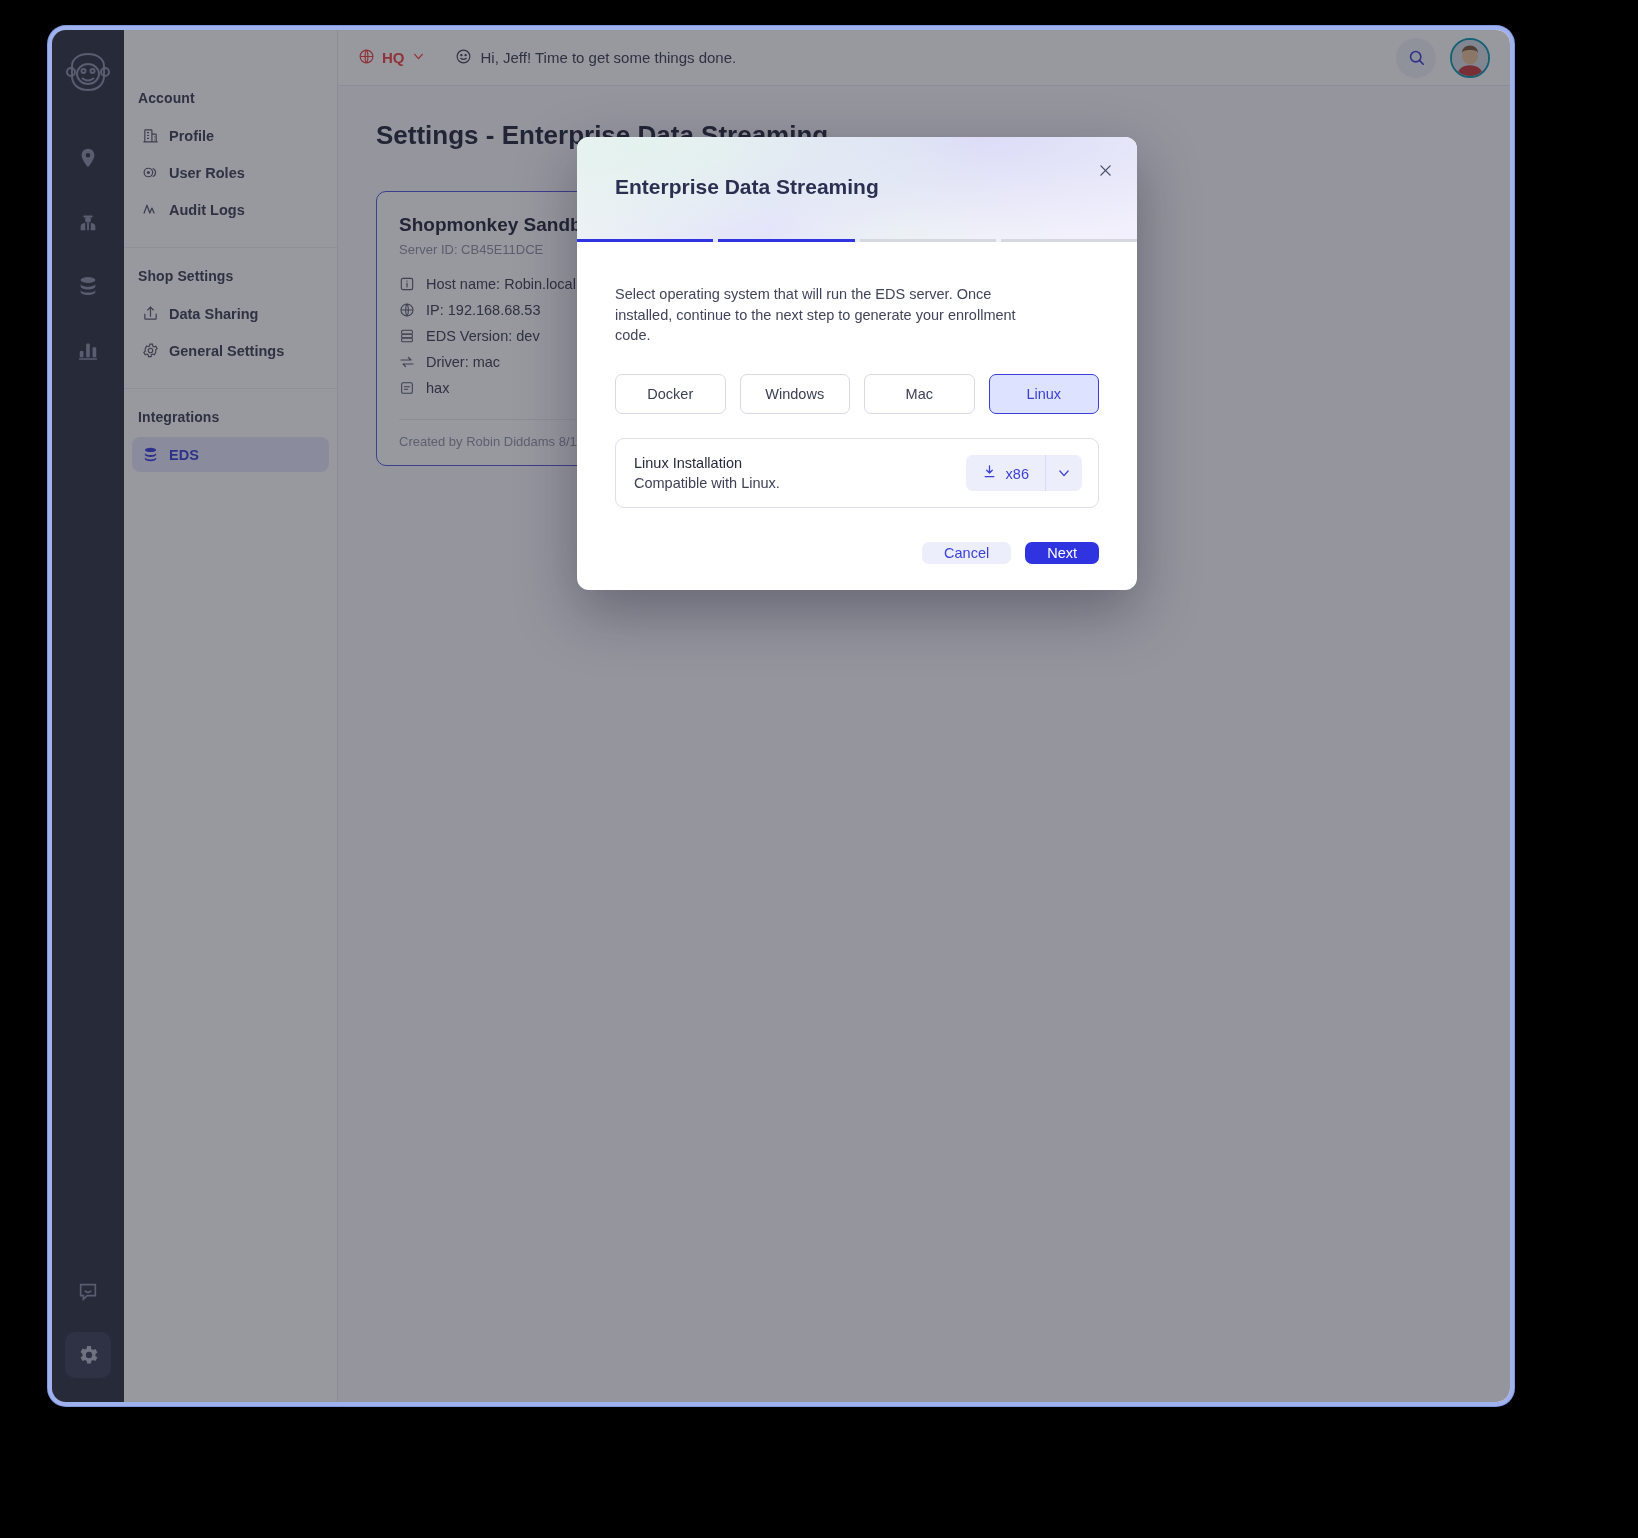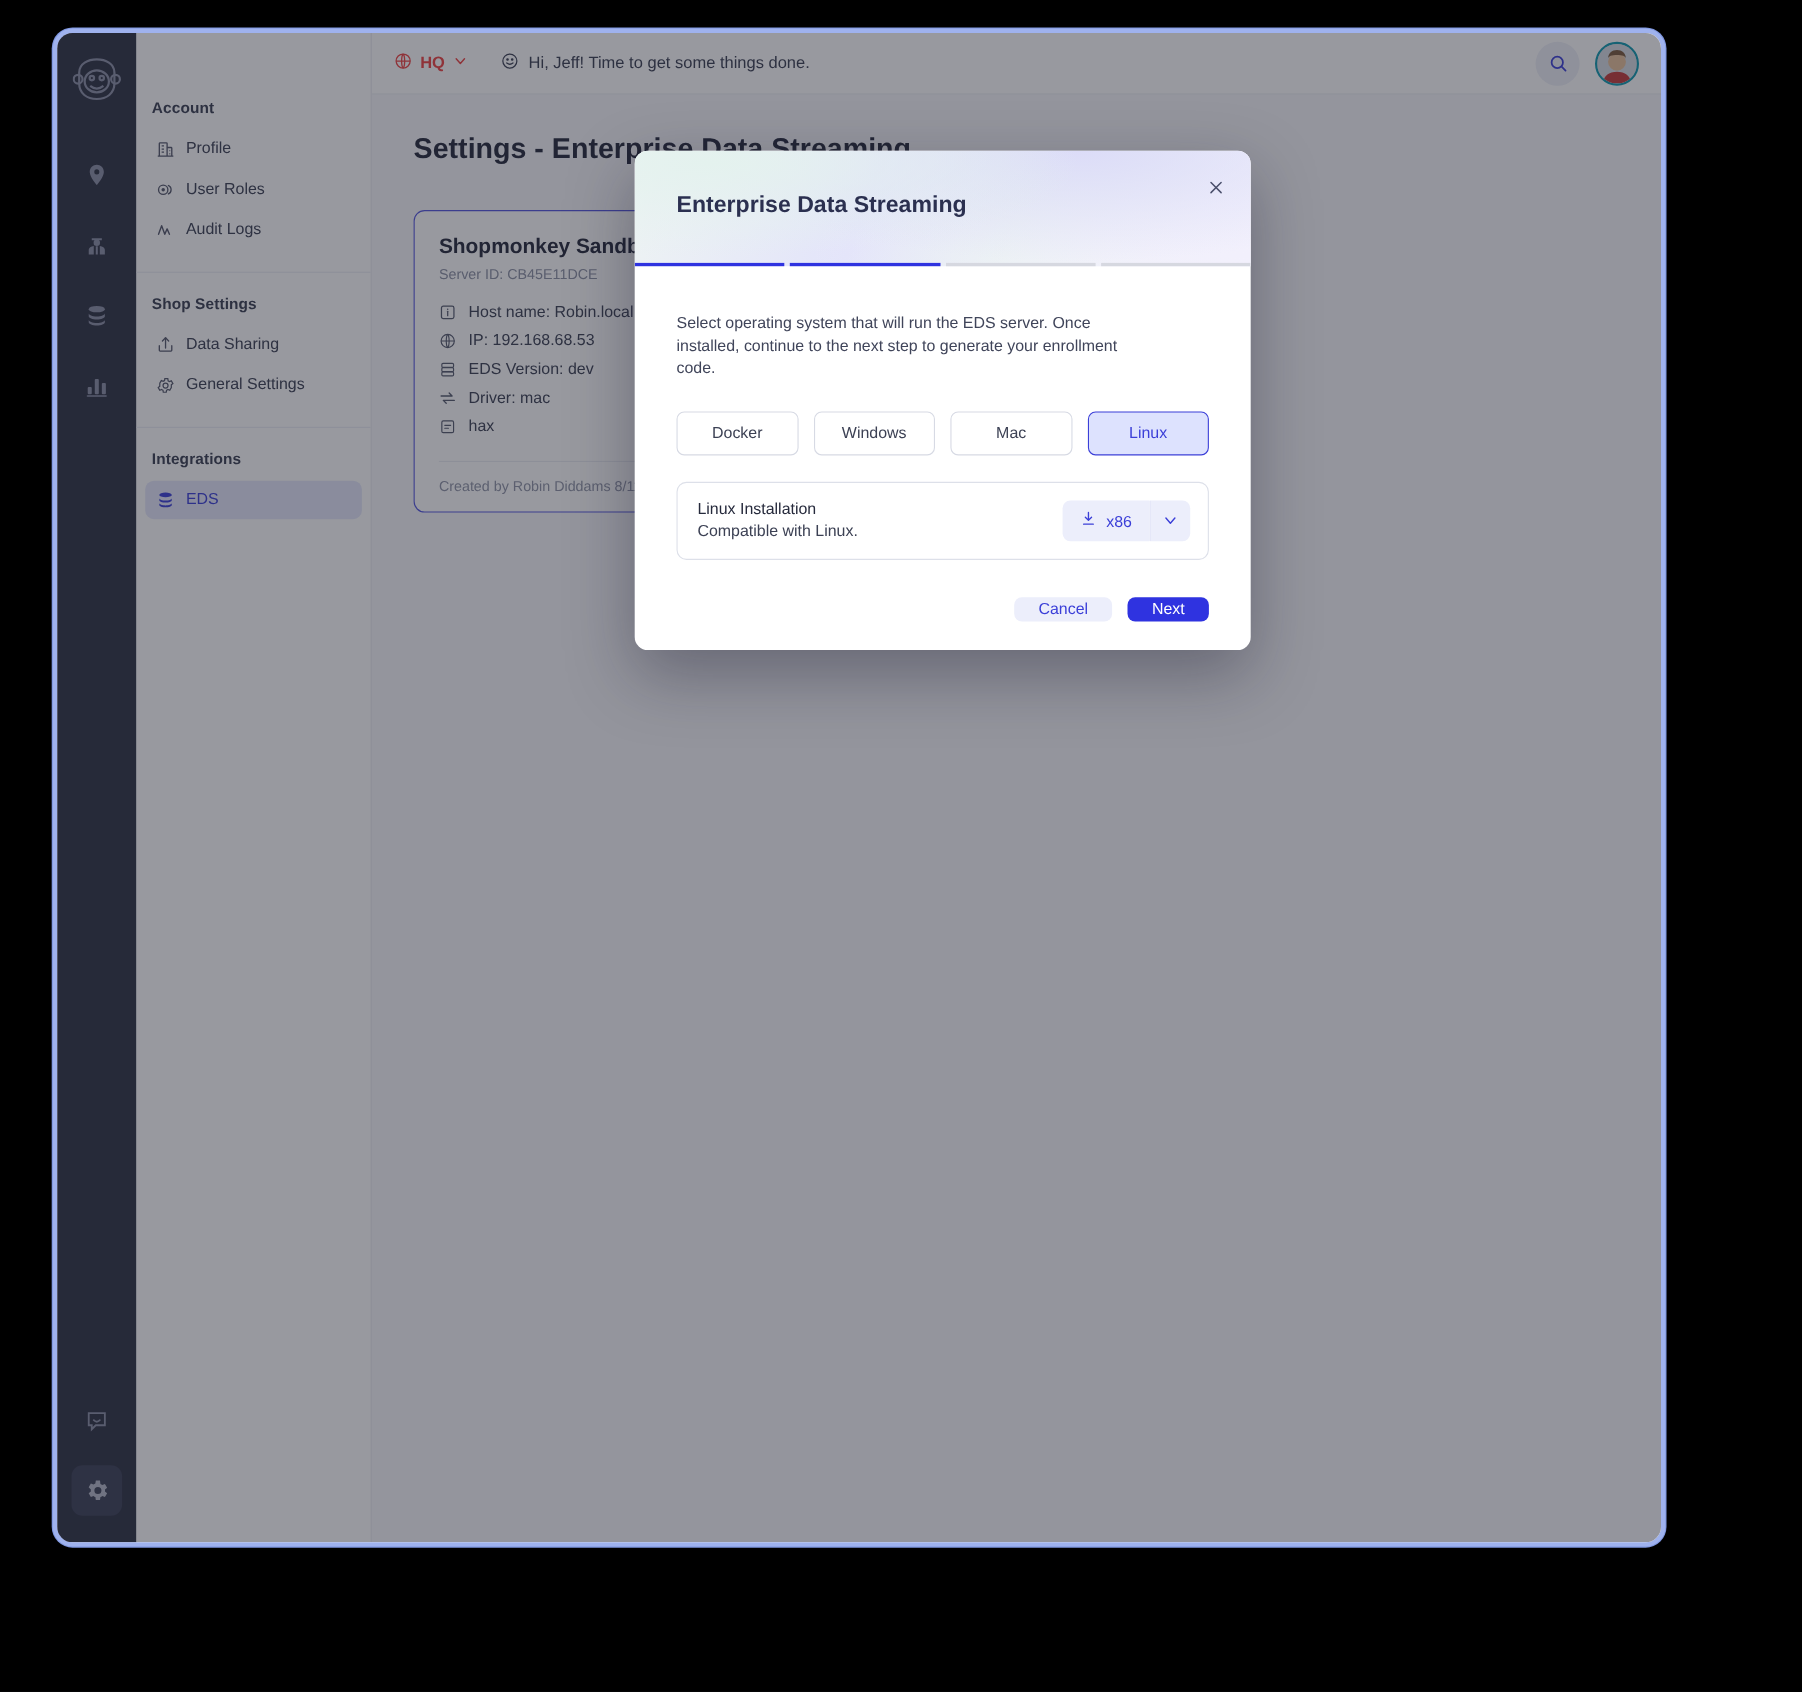--- a/index.html
+++ b/index.html
@@ -46,24 +46,24 @@
     border-right: 1px solid #e6e8ef;
     padding-top: 40px;
   }
   .side-group { padding: 16px 0 18px 0; border-bottom: 1px solid #eceef4; }
   .side-group:last-child { border-bottom: none; }
   .side-head {
     font-size: 14px; font-weight: 700; color: #3a3f52;
     padding: 4px 0 10px 14px; letter-spacing: .1px;
   }
   .side-item {
-    display: flex; align-items: flex-start; gap: 10px;
+    display: flex; align-items: flex-end; gap: 10px;
     margin: 2px 8px; padding: 9px 10px;
     border-radius: 8px; cursor: pointer;
-    font-size: 14.5px; color: #3c4154;
+    font-size: 14.5px; color: #3c4154; font-weight: bold;
   }
   .side-item .ic { width: 17px; height: 17px; flex: 0 0 17px; color:#55596c; }
   .side-item.active { background: #e5e8fb; color: #3b3fd8; }
   .side-item.active .ic { color: #3b3fd8; }
 
   
   #topbar {
     position: absolute; left: 286px; top: 0; right: 0; height: 56px;
     background: #ffffff; border-bottom: 1px solid #e9ebf1;
     display: flex; align-items: center; padding: 0 20px;

